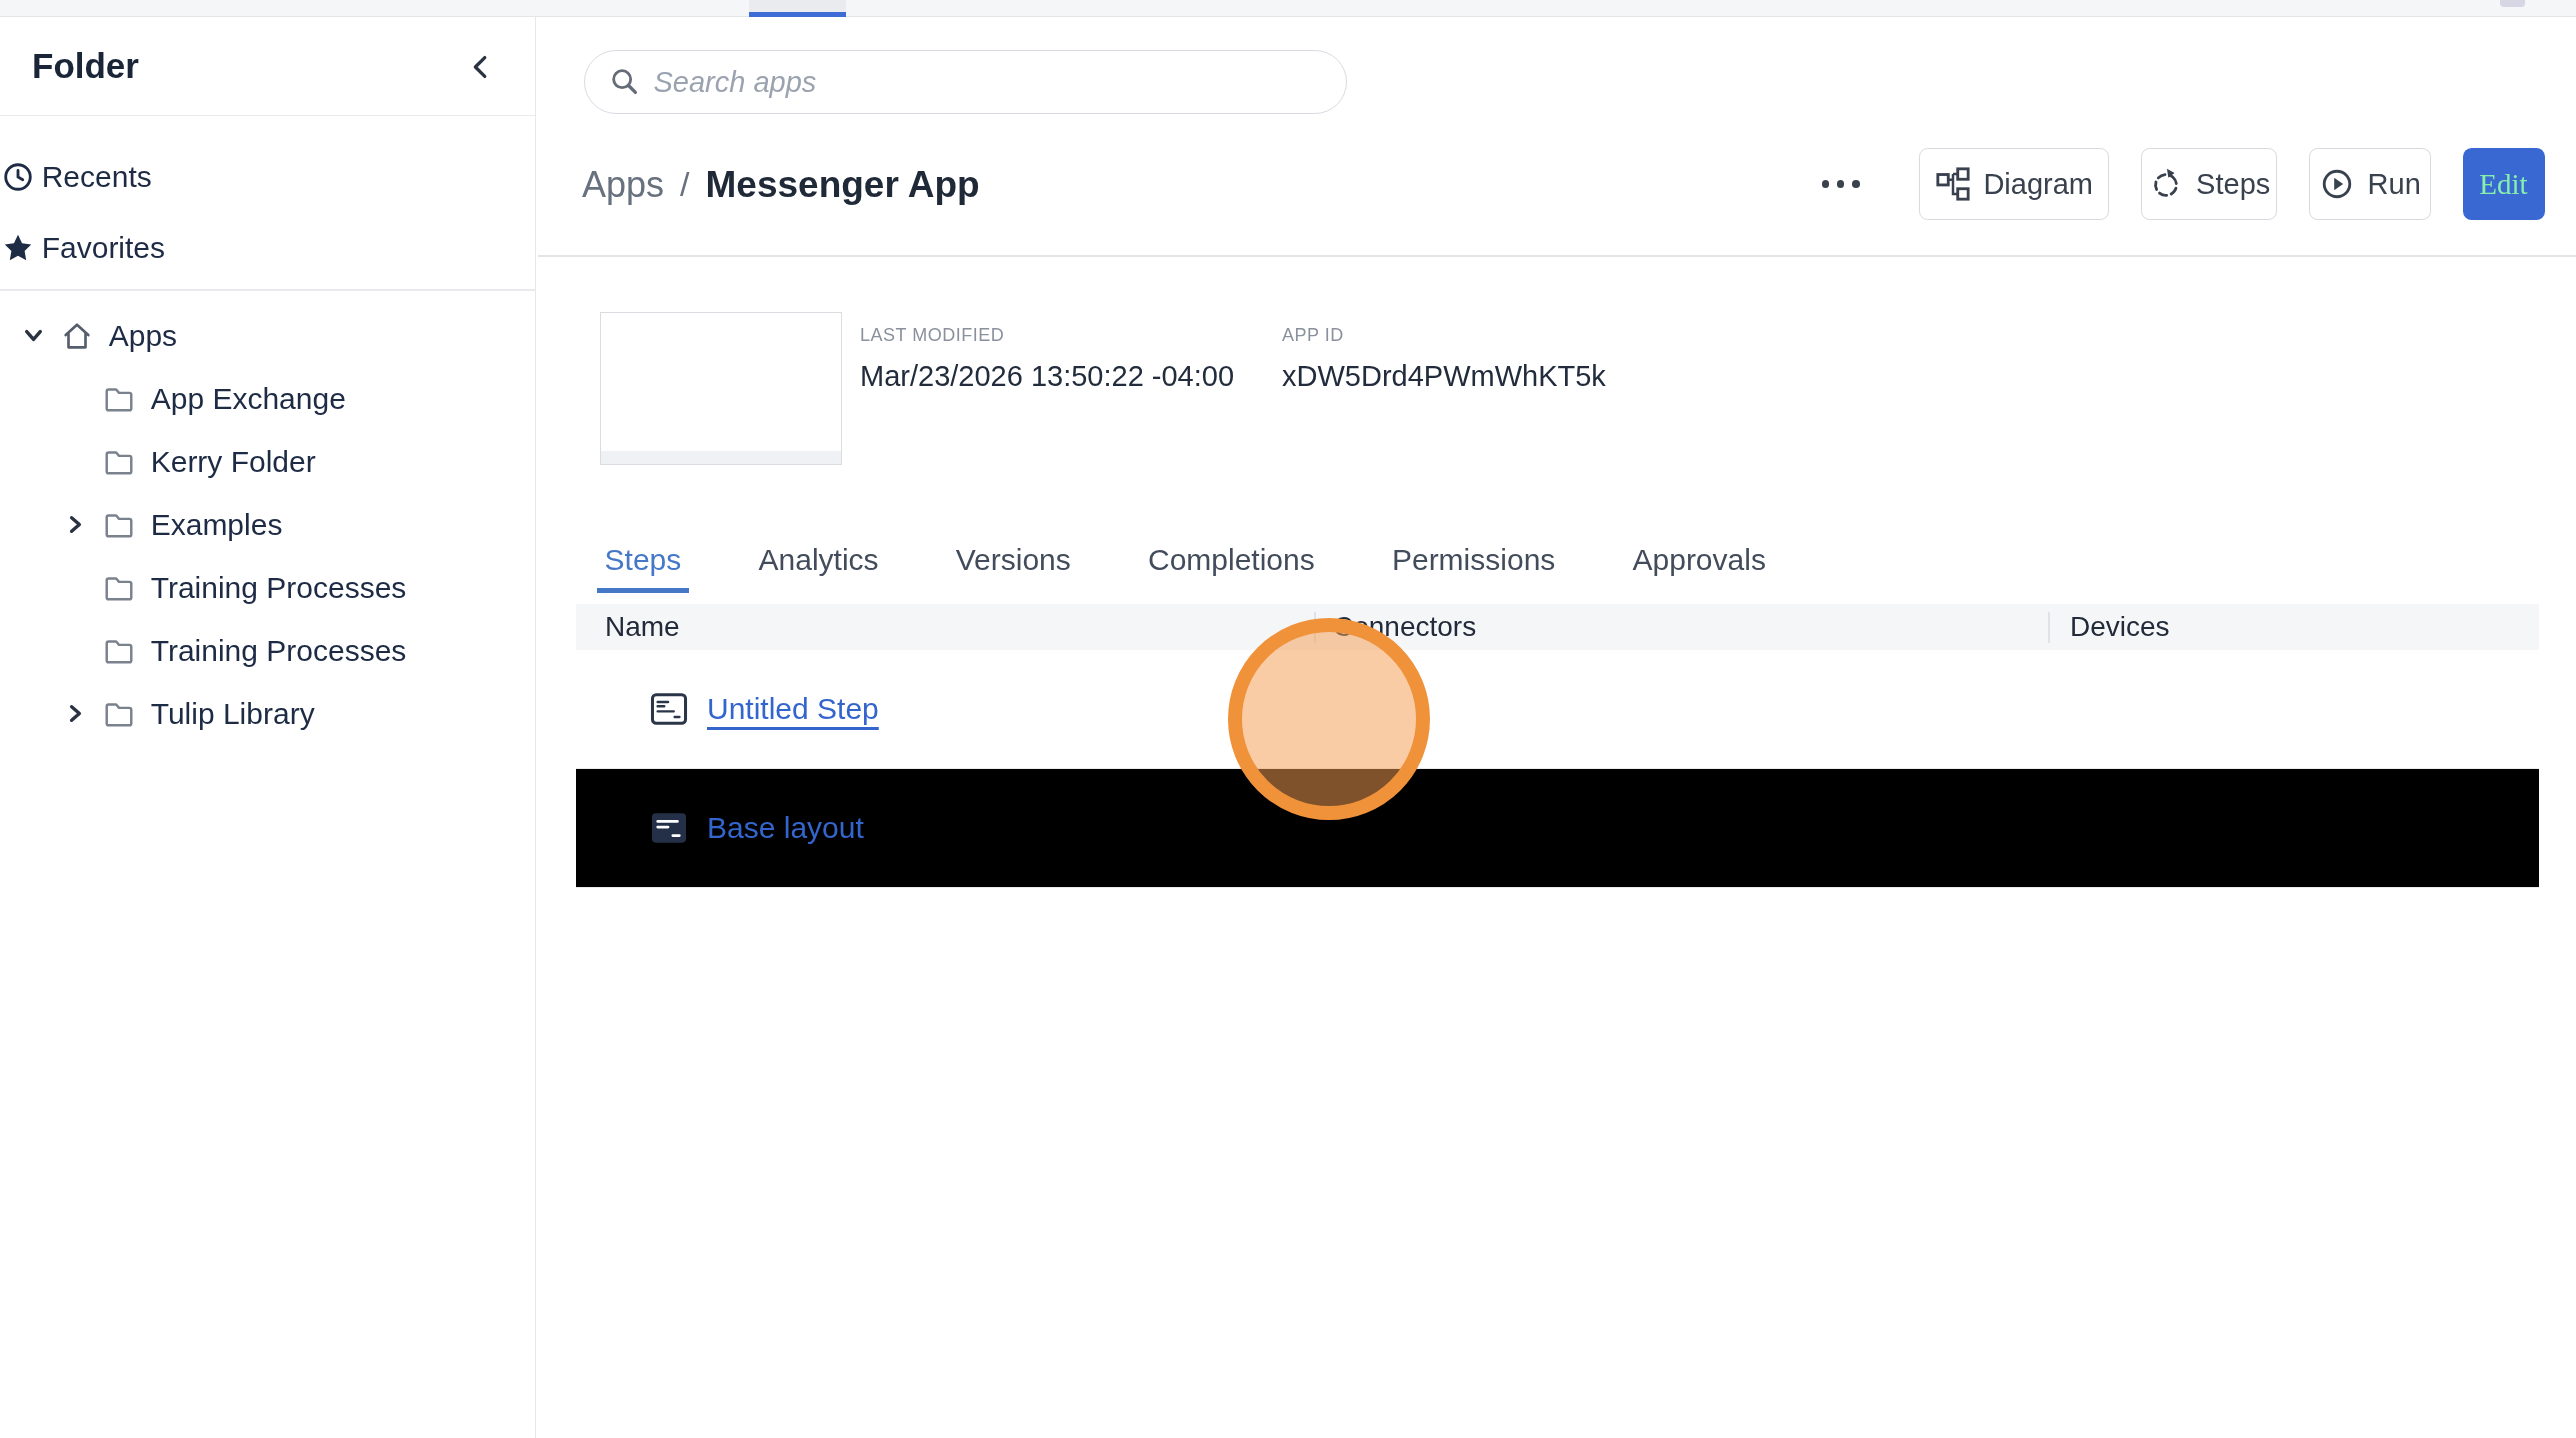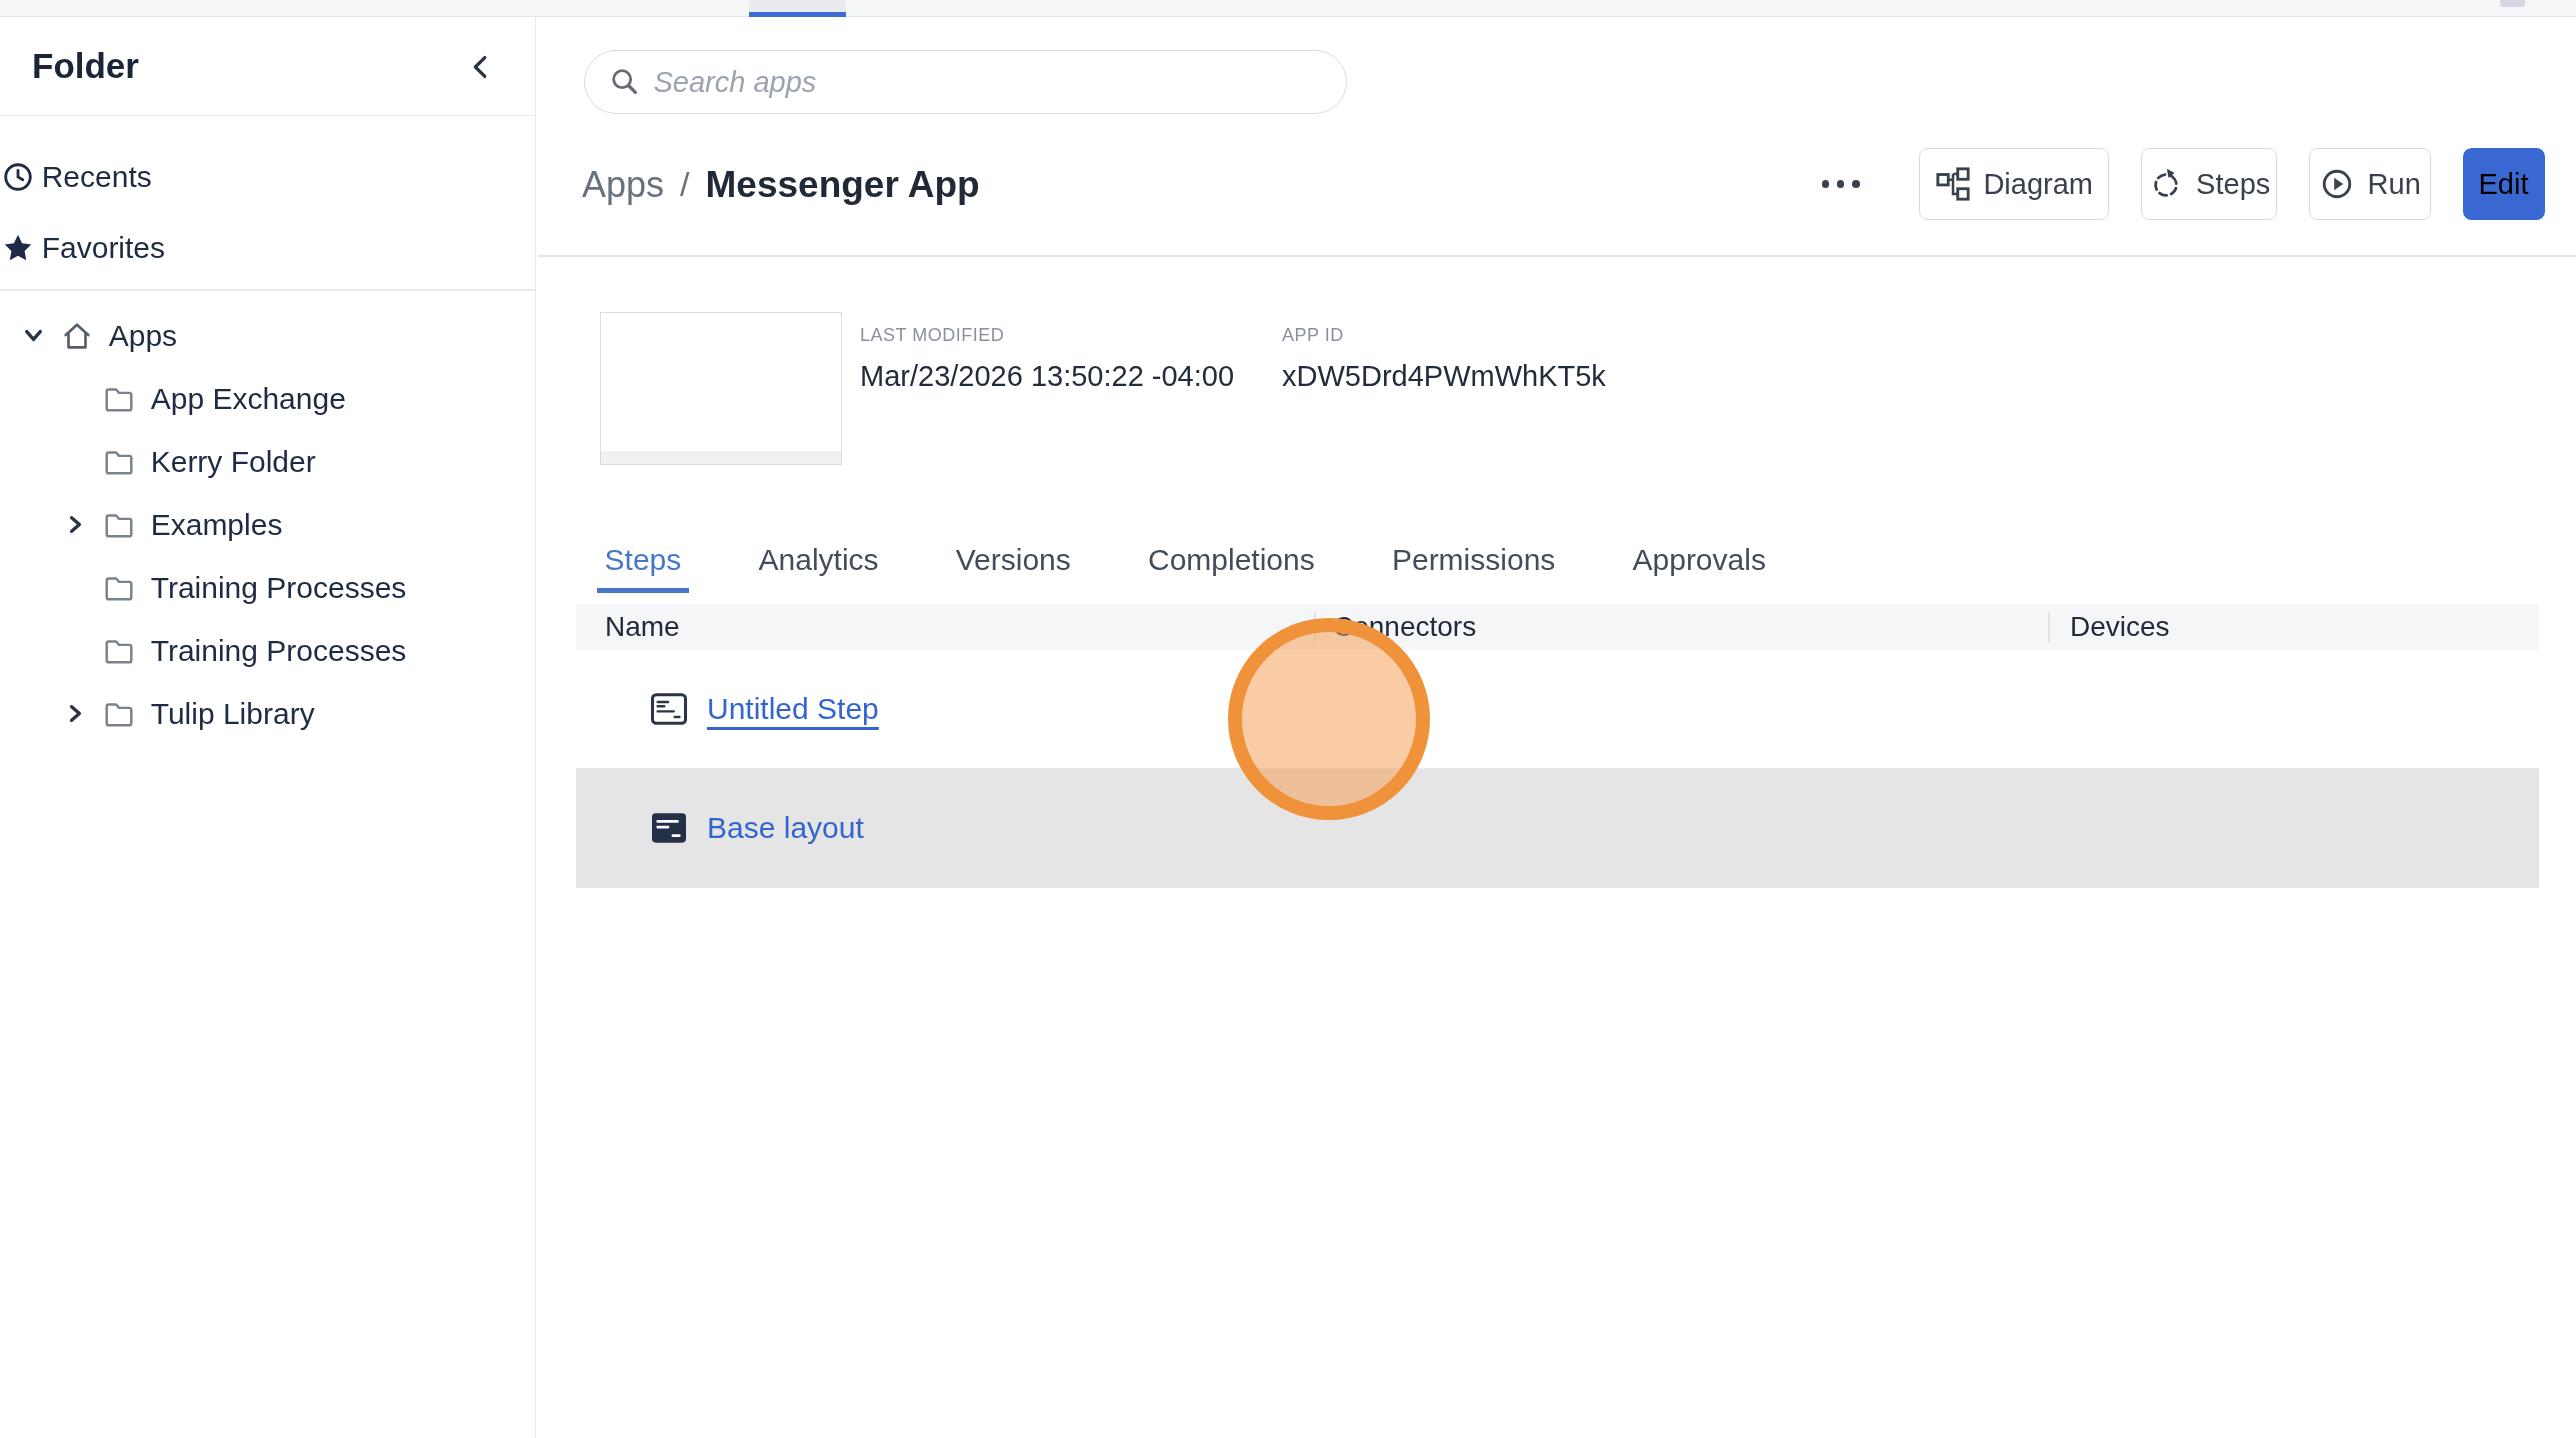--- a/index.html
+++ b/index.html
@@ -54,21 +54,21 @@
   .actions { position:absolute; top:131px; right:31.5px; height:72px; display:flex; align-items:center; }
   .more-dots { display:flex; gap:7.6px; margin-right:50px; cursor:pointer; padding:9.5px; }
   .more-dots i { width:7.6px; height:7.6px; border-radius:50%; background:#3a4250; }
   .btn { height:72px; border:1.9px solid #d6dade; border-radius:8.6px; background:#fff;
     display:flex; align-items:center; justify-content:center; gap:12.4px;
     font-size:29px; color:#39414e; cursor:pointer; }
   .btn .ic { width:36px; height:36px; flex:none; }
   .btn-diagram { width:190px; margin-right:32px; }
   .btn-test { width:136px; margin-right:32px; }
   .btn-run { width:122px; margin-right:31.5px; }
-  .btn-edit { width:82px; background:#3a68d2; border:none; color:#000000; }
+  .btn-edit { width:82px; background:#3a68d2; border:none; color:#86efac;font-family:Liberation Serif, serif; }
 
   .head-divider { position:absolute; left:0; top:238px; width:2038px; height:1.9px; background:#e3e5e9; }
 
   .thumb { position:absolute; left:62px; top:295px; width:242px; height:153px;
     border:1.9px solid #d9dce1; background:#ffffff; cursor:pointer; }
   .thumb-footer { position:absolute; left:0; bottom:0; width:100%; height:13.4px; background:#eff1f4; }
 
   .meta-label { position:absolute; font-size:18px; letter-spacing:0.5px; color:#8a919d; }
   .meta-value { position:absolute; font-size:29px; color:#222c3c; }
   .lm-label { left:322px; top:308px; }
@@ -84,21 +84,21 @@
   .table { position:absolute; left:38px; top:587px; width:1963px; }
   .t-head { position:relative; height:46px; background:#f5f6f8; display:flex; align-items:center;
     font-size:28px; color:#222b3a; }
   .th-name { padding-left:29px; }
   .th-conn { position:absolute; left:757px; }
   .th-dev  { position:absolute; left:1494px; }
   .v-sep { position:absolute; top:7.6px; width:1.9px; height:31px; background:#dfe3e7; }
   .v-sep.s1 { left:738px; } .v-sep.s2 { left:1472px; }
   .t-row { position:relative; height:119px; border-bottom:1.9px solid #e9ecef; display:flex; align-items:center; }
   .t-row.r1 { background:#ffffff; }
-  .t-row.r2 { background:#e5e5e5;text-align:center; }
+  .t-row.r2 { background:#000000;text-align:center; }
   .row-ic { position:absolute; left:74px; width:38px; height:34px; }
   .row-link { position:absolute; left:131px; font-size:30px; color:#3465cd; cursor:pointer; text-decoration:none; }
   .row-link.underlined { text-decoration:underline; text-underline-offset:7.6px; text-decoration-thickness:2.9px; }
 
   
   .click-circle { position:absolute; left:690px; top:601px; width:202px; height:202px;
     border-radius:50%; border:14.3px solid #f0923a; background:rgba(244,158,83,0.52);
     pointer-events:none; z-index:10; }
 </style>
 </head>

